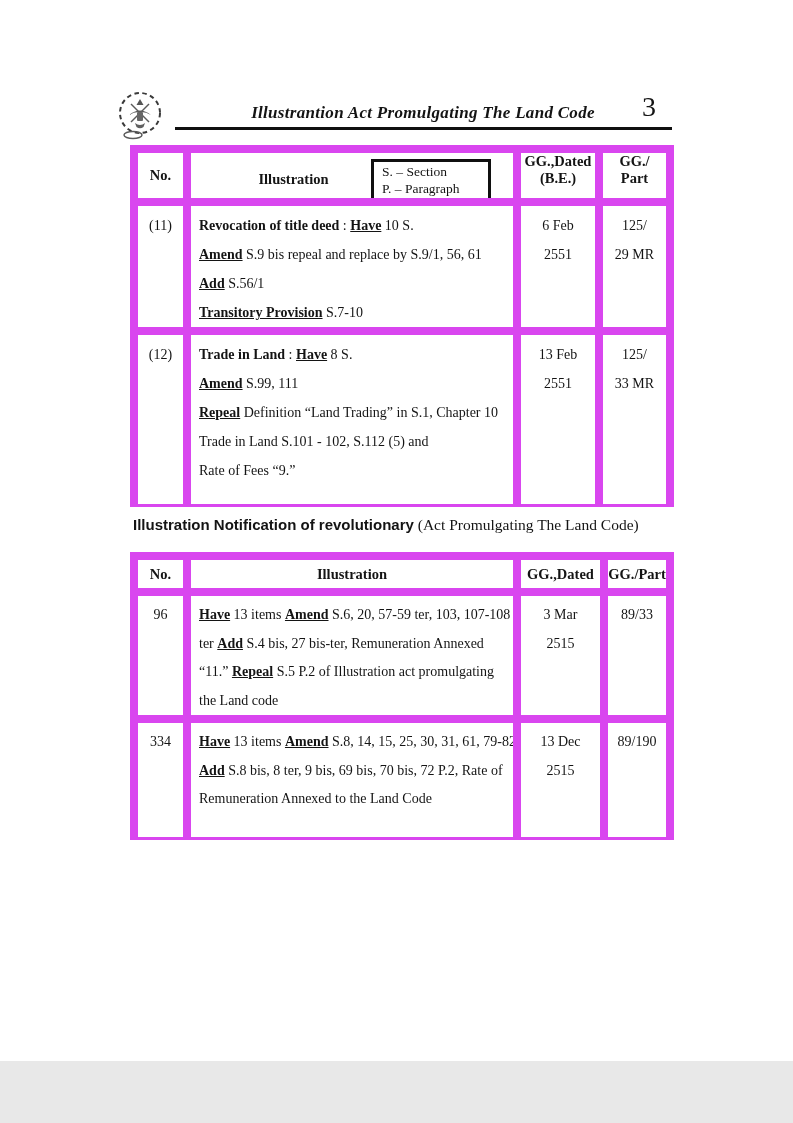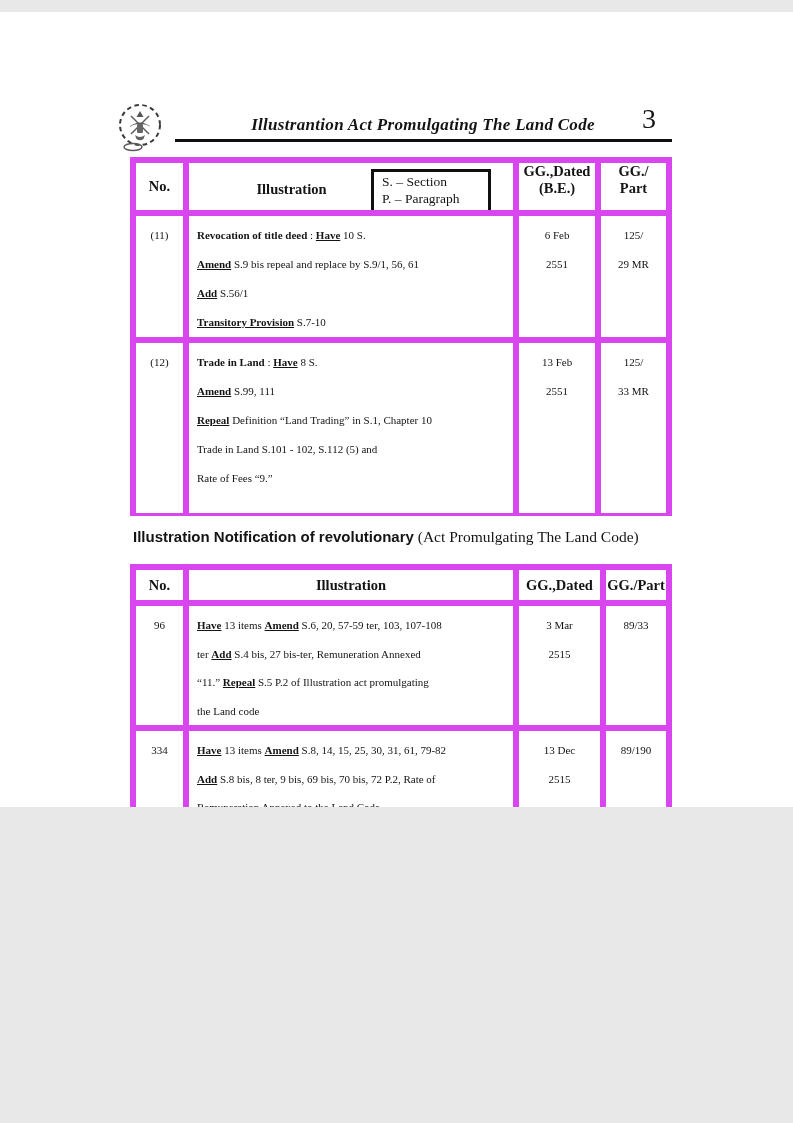--- a/index.html
+++ b/index.html
@@ -1,39 +1,39 @@
 <!DOCTYPE html>
 <html><head>
 <meta charset="utf-8">
 <style>
   html,body { margin:0; padding:0; background:#e8e8e8; }
   .page {
-    position:relative; width:793px; height:795px; margin:12px auto;
+    position:relative; width:793px; height:1061px; margin:0 auto;
     background:#ffffff; overflow:hidden;
     font-family:"Liberation Serif", serif; color:#141414;
   }
 
   
   .emblem { position:absolute; left:117px; top:90px; width:48px; height:54px; }
   .header-title {
     position:absolute; left:175px; top:103px; width:496px;
     text-align:center; font-size:17px; font-style:italic; font-weight:600;
     letter-spacing:.3px;
   }
   .header-rule { position:absolute; left:175px; top:127px; width:497px; height:3px; background:#101010; }
   .page-number { position:absolute; left:642px; top:93px; font-size:28px; line-height:28px; }
 
   
   table { border-collapse:collapse; table-layout:fixed; position:absolute; background:#fff; }
   #table1 { left:130px; top:145px; width:536px; }
   #table2 { left:130px; top:552px; width:536px; }
-  th, td { border:6px solid #d946ef; padding:0; vertical-align:top; overflow:hidden; }
+  th, td { border:8px solid #d946ef; padding:0; vertical-align:top; overflow:hidden; }
   tbody tr:last-child td { border-bottom-width:3px; }
   th { font-size:14.5px; font-weight:bold; }
-  td { font-size:11px; }
+  td { font-size:14px; }
 
   #table1 thead tr { height:53px; }
   #table1 tbody tr:nth-child(1) { height:122px; }
   #table1 tbody tr:nth-child(2) { height:174px; }
   #table2 thead tr { height:36px; }
   #table2 tbody tr:nth-child(1) { height:60px; }
   #table2 tbody tr:nth-child(2) { height:119px; }
   #table2 tbody tr:nth-child(3) { height:90px;border-radius:18px; }
   #table2 tbody tr:nth-child(4) { height:57px; }
 

